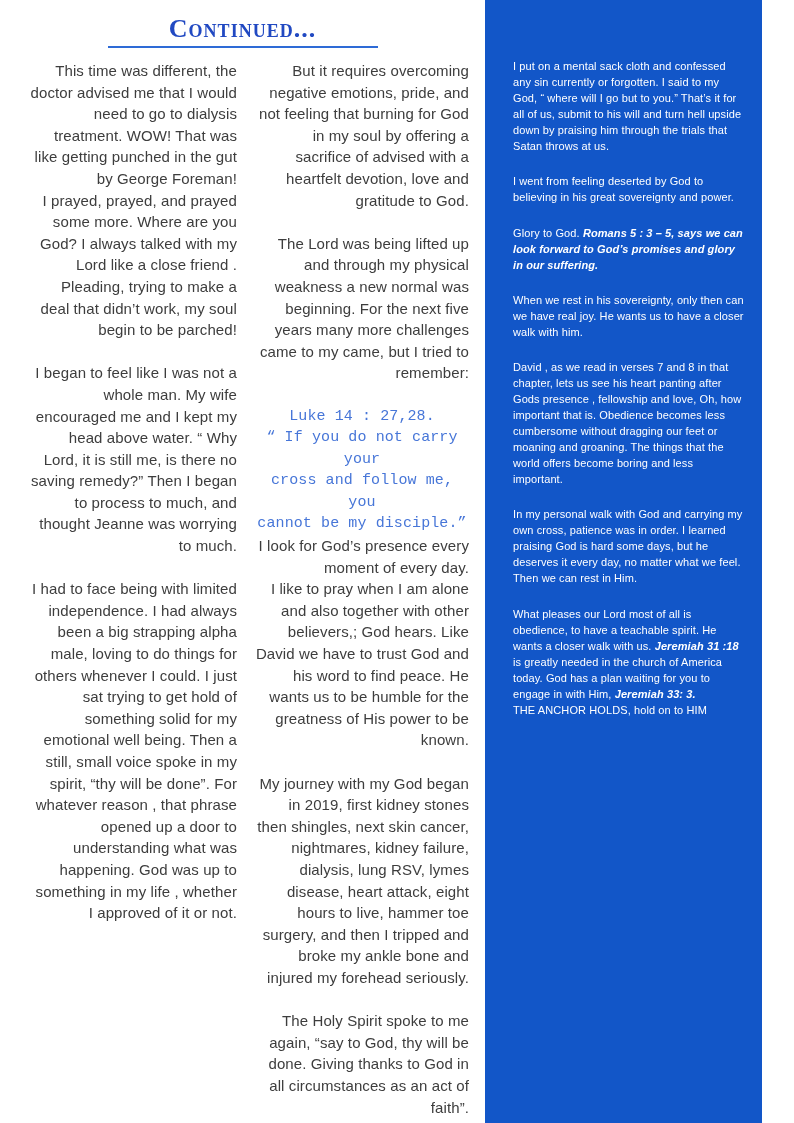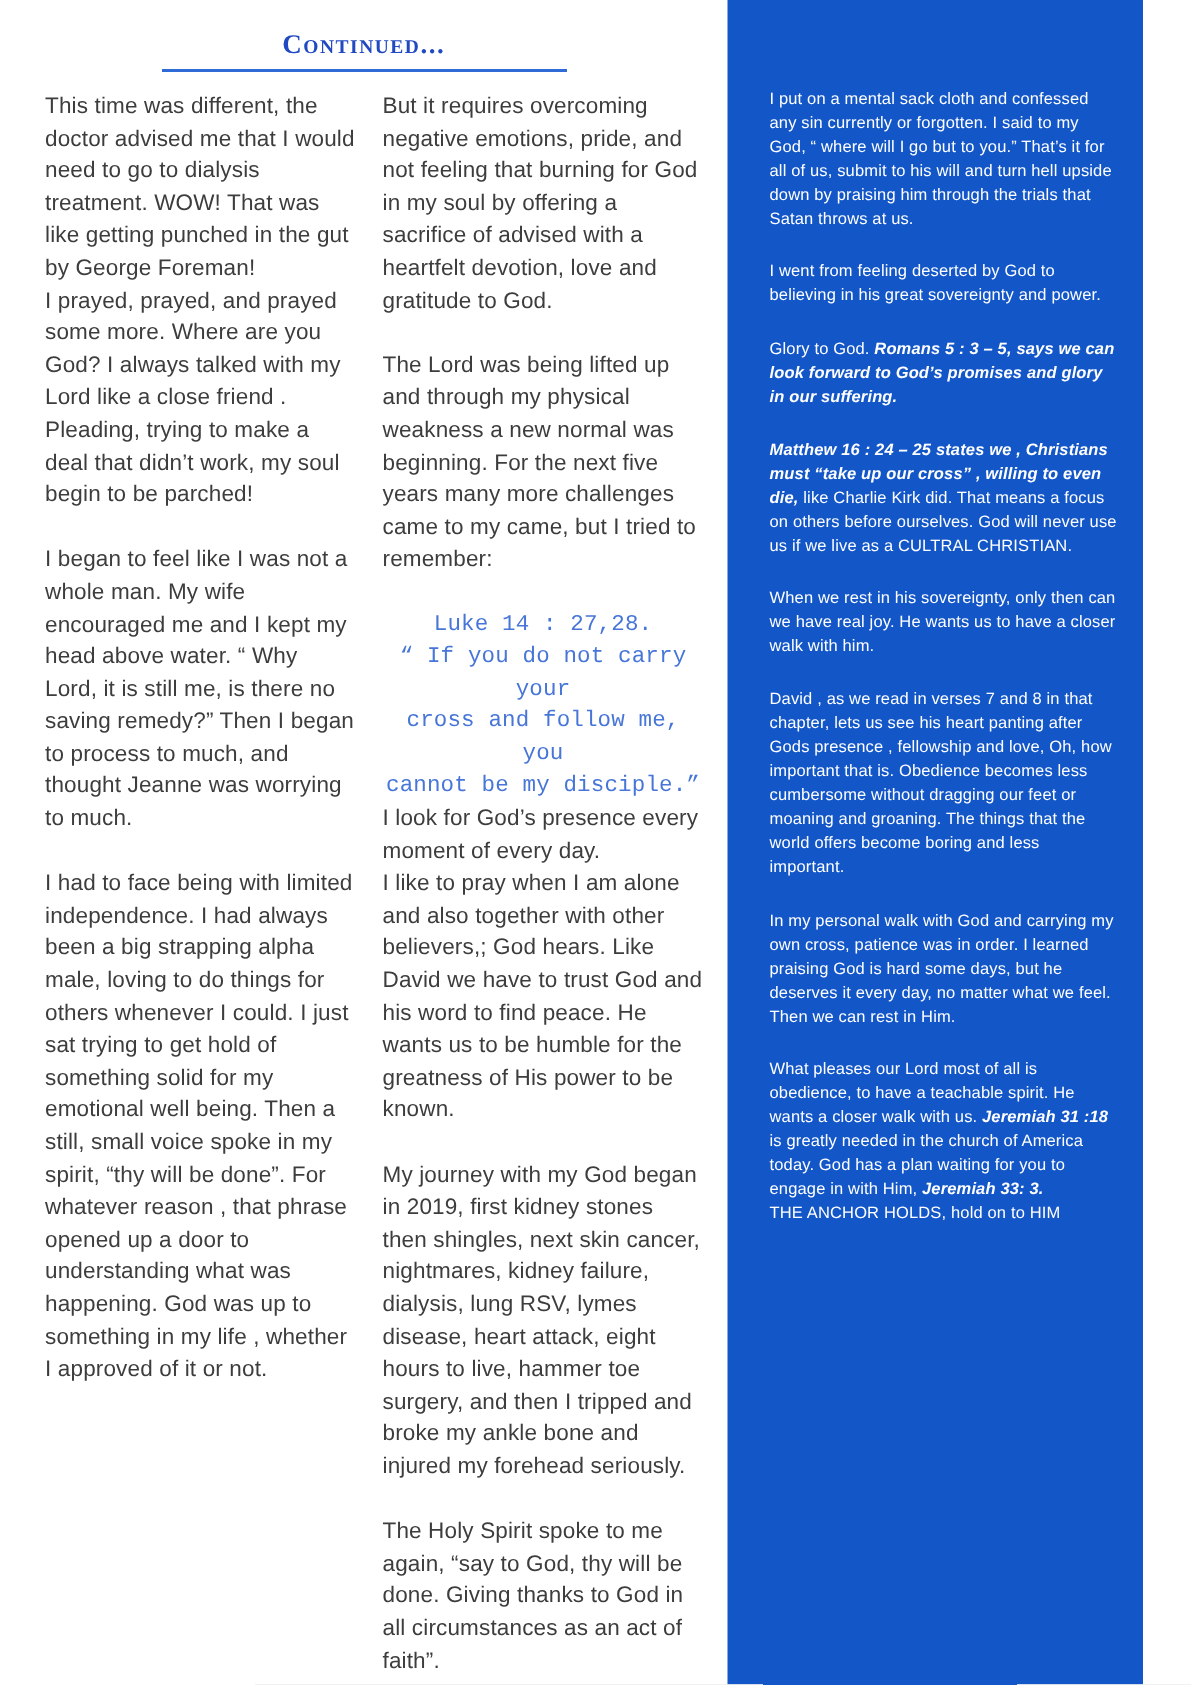--- a/index.html
+++ b/index.html
@@ -28,21 +28,21 @@
   }
   .header-wrap {
     text-align: center;
     padding-top: 16px;
   }
   .header-title {
     display: inline-block;
     font-family: "Liberation Serif", serif;
     font-variant: small-caps;
     font-weight: 700;
-    font-size: 18px;
+    font-size: 26px;
     line-height: 26px;
     letter-spacing: 1px;
     color: var(--header-blue);
   }
   .header-underline {
     width: 270px;
     height: 0;
     border-top: 2px solid var(--underline-blue);
     margin: 4px auto 0 auto;
   }
@@ -51,21 +51,21 @@
     padding: 12px 0 0 30px;
   }
   .text-col {
     color: var(--body-gray);
     font-size: 15px;
     line-height: 21.6px;
     letter-spacing: 0.1px;
   }
   .col-1 { width: 207px; margin-right: 18px; }
   .col-2 { width: 214px; }
-  .text-col .para { margin: 0 0 21.6px 0; white-space: pre-line; }
+  .text-col .para { margin: 0 0 21.6px 0; white-space: pre-line; text-align: right; }
   .para.quote-center {
     color: var(--quote-blue);
     font-style: italic;
     text-align: center;
     margin-bottom: 0;
     font-family: Liberation Mono, monospace;
   }
   .para.quote-left {
     color: var(--quote-blue);
     font-style: italic;
@@ -116,21 +116,20 @@
           <p class="para body"><span class="seg-regular">My journey with my God began in 2019, first kidney stones then shingles, next skin cancer, nightmares, kidney failure, dialysis, lung RSV, lymes disease, heart attack, eight hours to live, hammer toe surgery, and then I tripped and broke my ankle bone and injured my forehead seriously.</span></p>
           <p class="para body"><span class="seg-regular">The Holy Spirit spoke to me again, “say to God, thy will be done. Giving thanks to God in all circumstances as an act of faith”.</span></p>
         </div>
     </div>
   </div>
 
   <div class="blue-panel">
       <p class="para body"><span class="seg-regular">I put on a mental sack cloth and confessed any sin currently or forgotten. I said to my God, “ where will I go but to you.” That’s it for all of us, submit to his will and turn hell upside down by praising him through the trials that Satan throws at us.</span></p>
       <p class="para body"><span class="seg-regular">I went from feeling deserted by God to believing in his great sovereignty and power.</span></p>
       <p class="para body"><span class="seg-regular">Glory to God. </span><span class="seg-bold-italic">Romans 5 : 3 – 5, says we can look forward to God’s promises and glory in our suffering.</span></p>
-      <p class="para body"><span class="seg-bold-italic">Matthew 16 : 24 – 25 states we , Christians must “take up our cross” , willing to even die, </span><span class="seg-regular">like Charlie Kirk did. That means a focus on others before ourselves. God will never use us if we live as a CULTRAL CHRISTIAN.</span></p>
       <p class="para body"><span class="seg-regular">When we rest in his sovereignty, only then can we have real joy. He wants us to have a closer walk with him.</span></p>
       <p class="para body"><span class="seg-regular">David , as we read in verses 7 and 8 in that chapter, lets us see his heart panting after Gods presence , fellowship and love, Oh, how important that is. Obedience becomes less cumbersome without dragging our feet or moaning and groaning. The things that the world offers become boring and less important.</span></p>
       <p class="para body"><span class="seg-regular">In my personal walk with God and carrying my own cross, patience was in order. I learned praising God is hard some days, but he deserves it every day, no matter what we feel. Then we can rest in Him.</span></p>
       <p class="para body"><span class="seg-regular">What pleases our Lord most of all is obedience, to have a teachable spirit. He wants a closer walk with us. </span><span class="seg-bold-italic">Jeremiah 31 :18 </span><span class="seg-regular">is greatly needed in the church of America today. God has a plan waiting for you to engage in with Him, </span><span class="seg-bold-italic">Jeremiah 33: 3.</span><span class="seg-regular">
 THE ANCHOR HOLDS, hold on to HIM</span></p>
     </div>
 
 </div>
 
 </body></html>

